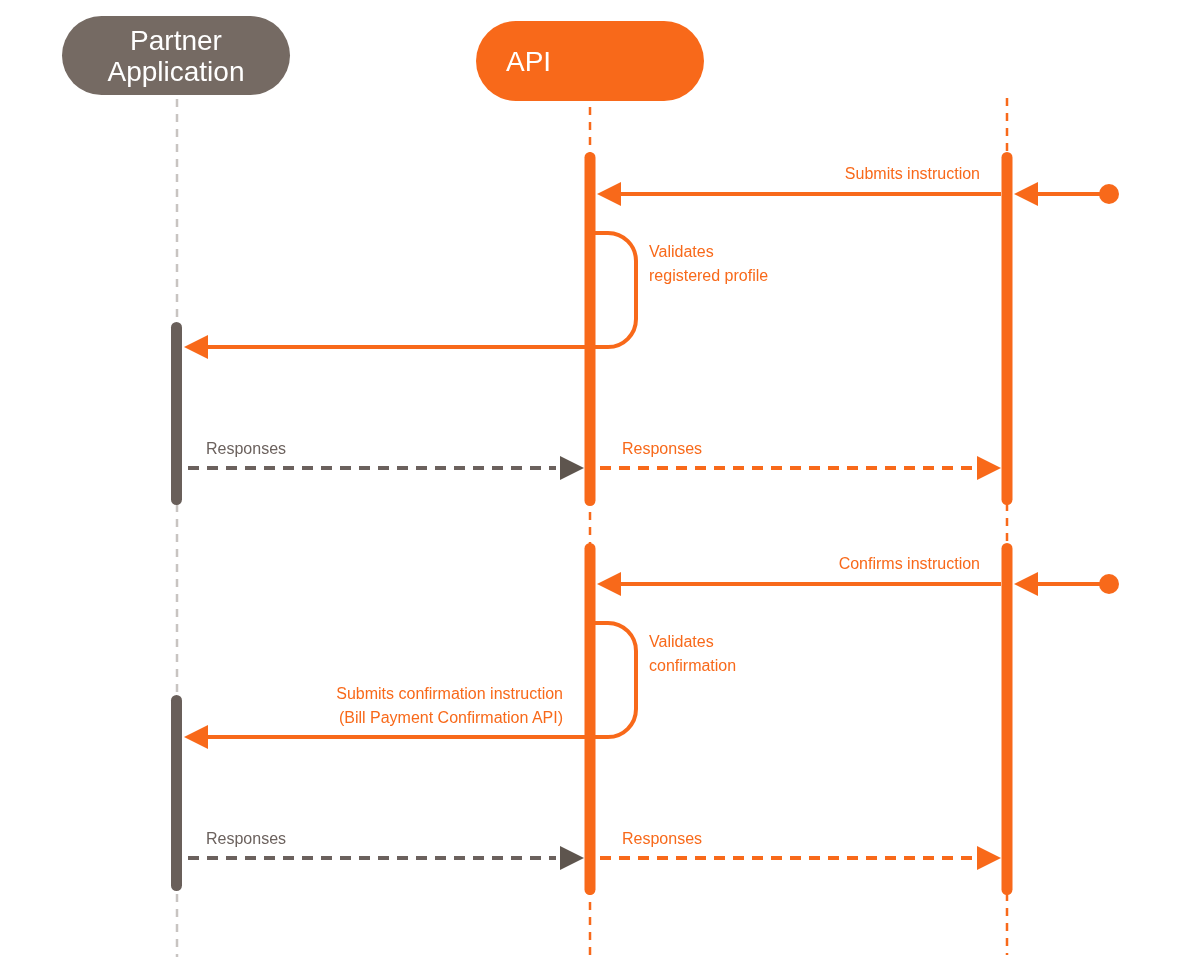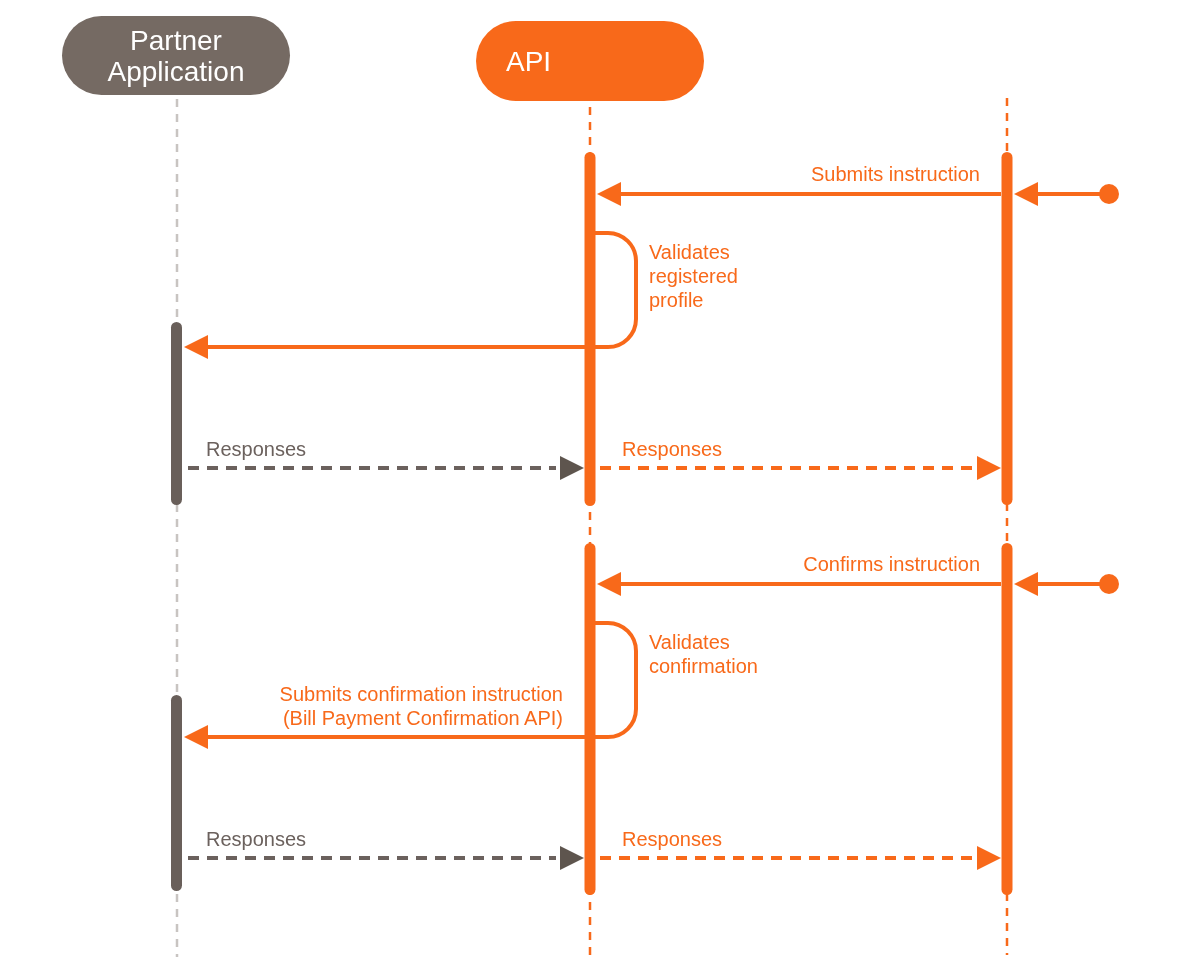--- a/index.html
+++ b/index.html
@@ -20,21 +20,21 @@
     text-align:center;color:#fff;font-size:28px;line-height:31px;
     border-radius:42px;box-sizing:border-box;padding:0 30px;
   }
   .pill.gray{background:var(--gray-pill);}
   .pill.orange{background:var(--orange);}
   #pill-partner{left:62px;top:16px;width:228px;height:79px;}
   #pill-api{left:476px;top:21px;width:228px;height:80px;}
   #pill-backend{left:892px;top:16px;width:227px;height:78px;}
 
   .msg-label{
-    position:absolute;font-size:20px;line-height:24px;color:var(--orange);
+    position:absolute;font-size:16px;line-height:24px;color:var(--orange);
     white-space:pre-line;
   }
   .msg-label.gray{color:var(--gray-text);}
   .msg-label.r{text-align:right;}
 
   #lbl-submits-instruction{right:220px;top:162px;}
   #lbl-validates-1{left:649px;top:240px;width:132px;}
   #lbl-submits-initiation{right:637px;top:292px;}
   #lbl-responses-gray-1{left:206px;top:437px;}
   #lbl-responses-orange-1{left:622px;top:437px;}

